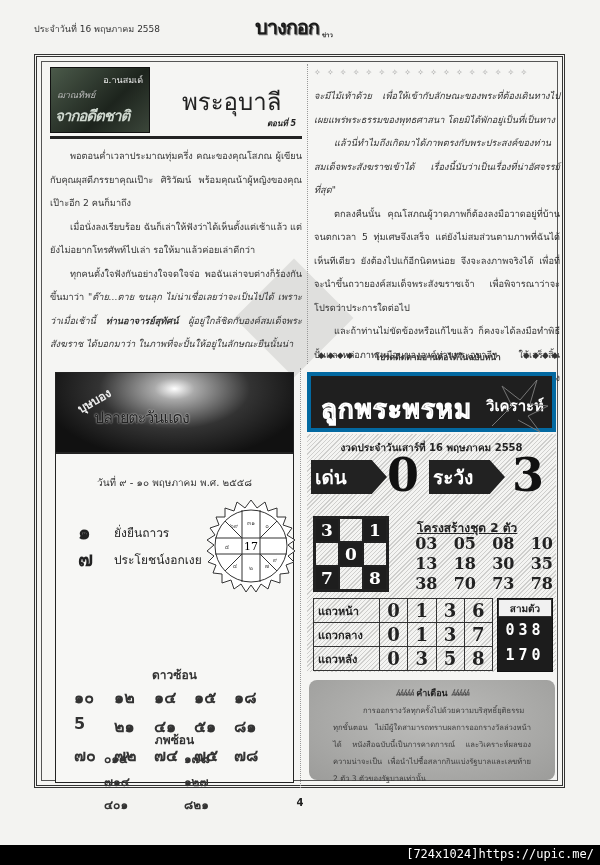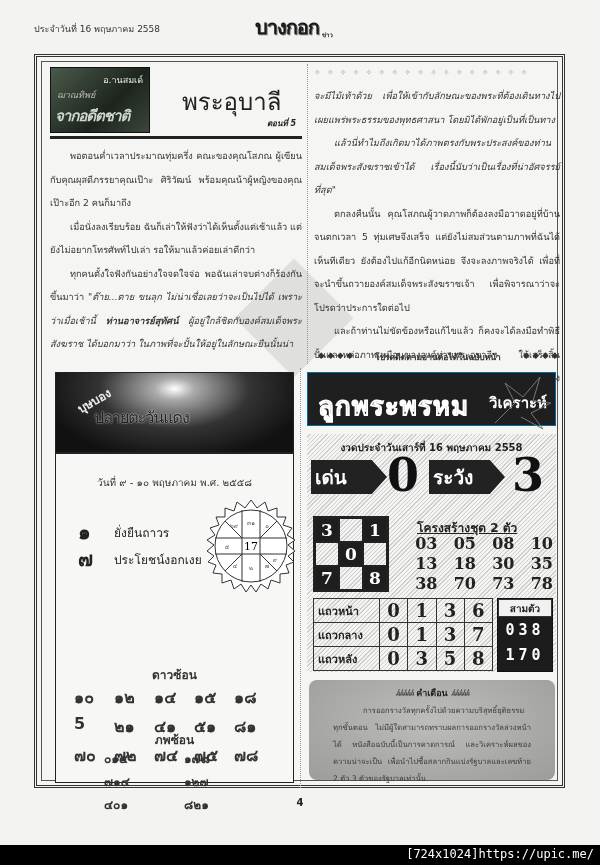--- a/index.html
+++ b/index.html
@@ -37,21 +37,21 @@
   .bl-ban-main{position:absolute;left:38px;top:32px;font-size:16px;font-weight:normal;color:#222;text-shadow:0 0 2px #fff;letter-spacing:-1px}
   .bl-date{position:absolute;left:0;width:237px;top:102px;text-align:center;font-size:10px;color:#333}
   .bl-num{position:absolute;left:22px;font-size:20px;font-weight:bold;font-family:"DejaVu Serif",serif}
   .bl-lbl{position:absolute;left:58px;font-size:12px;color:#222}
   .wheel{position:absolute;left:145px;top:125px;width:100px;height:100px}
   .bl-h{position:absolute;left:0;width:237px;text-align:center;font-size:12px;font-weight:bold;color:#333}
   .grid5{position:absolute;left:18px;width:200px;display:grid;grid-template-columns:repeat(5,1fr);font-size:16px;font-weight:bold;color:#333;row-gap:4px}
   .grid3{position:absolute;left:48px;width:160px;display:grid;grid-template-columns:repeat(2,1fr);font-size:12px;font-weight:bold;color:#333;row-gap:4px}
   
   .br-box{position:absolute;left:258px;top:306px;width:261px;height:420px;border-left:1px dotted #999}
-  .br-banner{position:absolute;left:6px;top:4px;width:249px;height:54px;background:#1f1f1f;border:1px solid #0369a1}
+  .br-banner{position:absolute;left:6px;top:4px;width:249px;height:60px;background:#1f1f1f;border:4px solid #0369a1}
   .br-ban-main{position:absolute;left:10px;top:12px;font-size:26px;font-weight:bold;color:#ccc;-webkit-text-stroke:1px #fff;color:transparent;letter-spacing:1px}
   .br-ban-sub{position:absolute;right:8px;top:18px;font-size:15px;font-weight:bold;color:#fff}
   .star{position:absolute;right:0;top:0;width:70px;height:58px}
   .hatch{position:absolute;left:6px;top:66px;width:249px;height:238px;background:repeating-linear-gradient(135deg,#f4f4f2 0 2px,#cfcfcd 2px 3px)}
   .draw-date{position:absolute;left:0;width:249px;top:6px;text-align:center;font-size:10px;font-weight:bold;color:#222}
   .arrow{position:absolute;height:34px;background:#222;color:#fff;font-weight:bold;font-size:19px;display:flex;align-items:center;padding-left:4px;clip-path:polygon(0 0,72% 0,72% -20%,100% 50%,72% 120%,72% 100%,0 100%)}
   .big-digit{position:absolute;font-family:"DejaVu Serif",serif;font-weight:bold;font-size:46px;color:#111}
   .checker{position:absolute;left:6px;top:82px;width:76px;height:76px;display:grid;grid-template-columns:repeat(3,1fr);border:2px solid #222}
   .checker div{display:flex;align-items:center;justify-content:center;font-family:"DejaVu Serif",serif;font-weight:bold;font-size:17px;border:1px solid #222}
   .ck-dark{background:#1e1e1e;color:#fff}

